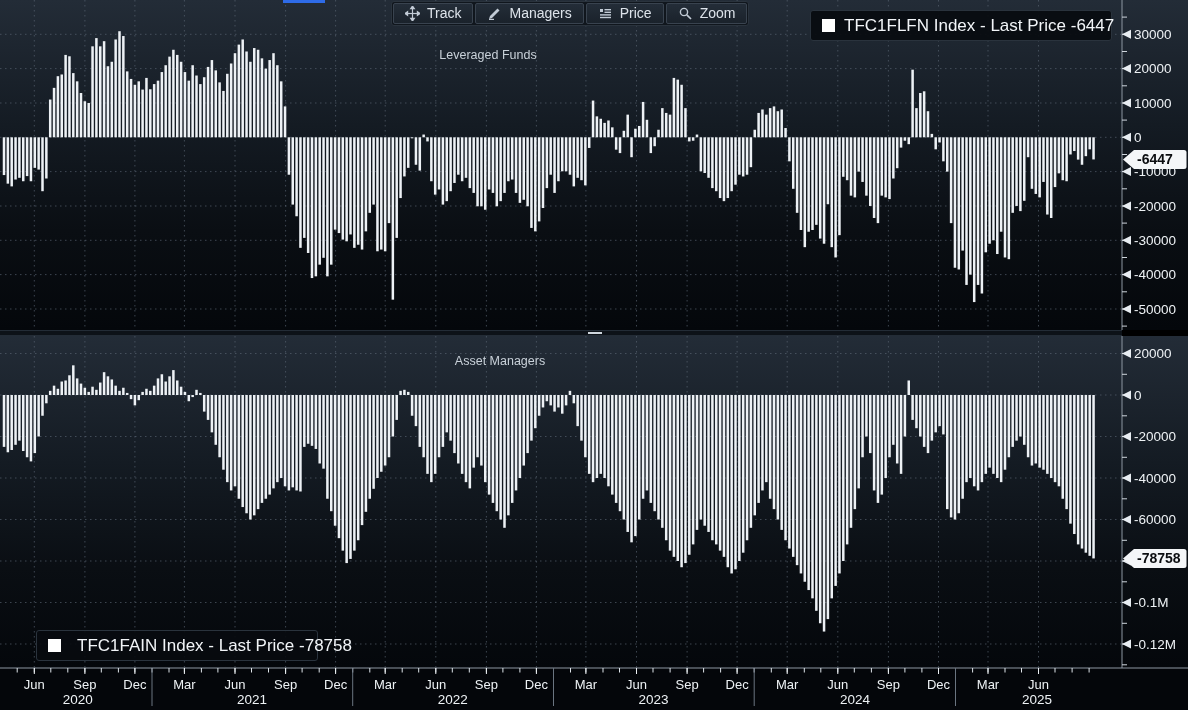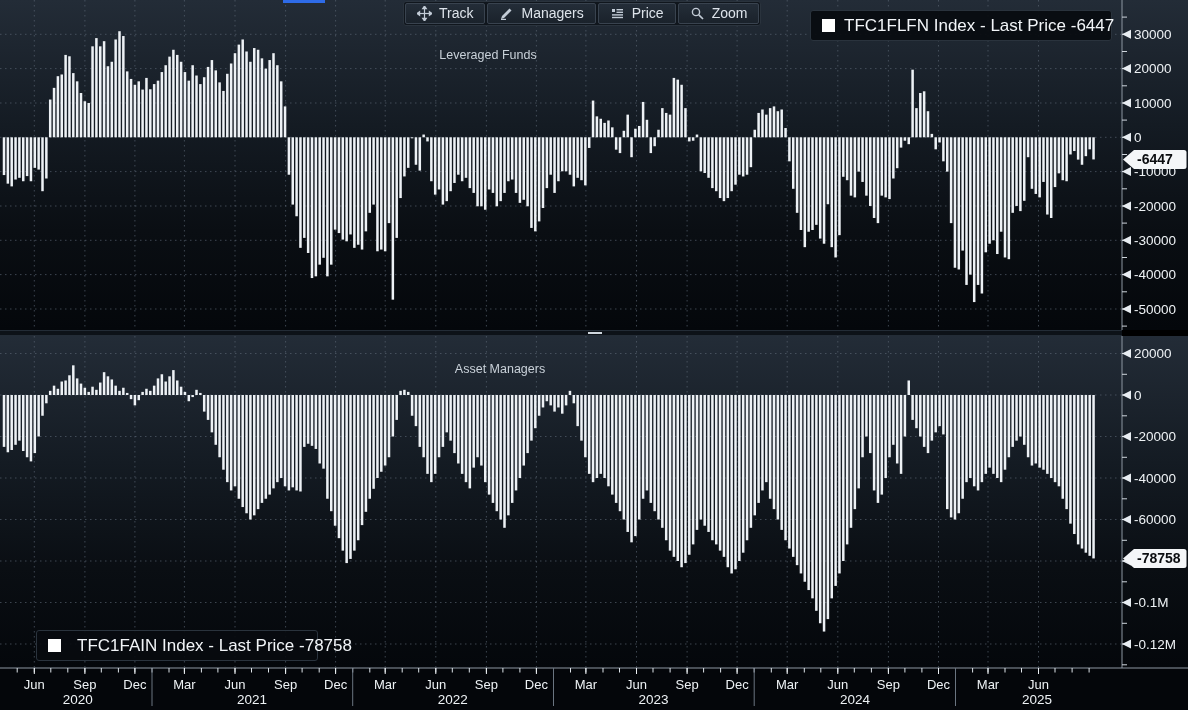--- a/index.html
+++ b/index.html
@@ -6,38 +6,38 @@
   body{width:1188px;height:710px;position:relative;overflow:hidden;
        font-family:"Liberation Sans",sans-serif;-webkit-font-smoothing:antialiased;}
   #chart-svg{position:absolute;left:0;top:0;}
   svg text{font-family:"Liberation Sans",sans-serif;}
   .grid{stroke:#5a6573;stroke-width:1;stroke-dasharray:1.5 3.5;opacity:.65;}
   .ylab{fill:#eef2f5;font-size:13.5px;}
   .taglab{fill:#0b0d10;font-size:14px;font-weight:bold;}
   .xlab{fill:#eef2f5;font-size:13px;}
   .year{font-size:13.5px;}
   
-  .toolbar{position:absolute;left:403px;top:1px;height:25px;display:flex;gap:2px;
+  .toolbar{position:absolute;left:391px;top:1px;height:25px;display:flex;gap:2px;
            background:#10161d;border:1px solid #2a333d;border-radius:3px;padding:1px;box-sizing:border-box;}
   .tb-btn{display:flex;align-items:center;gap:7px;padding:0 11px;cursor:pointer;
           background:linear-gradient(#242d38,#1a222b);border:1px solid #39434f;border-radius:2px;
           color:#dde3ea;font-size:14px;line-height:19px;}
   .tb-btn svg{display:block;}
   .blue-strip{position:absolute;left:283px;top:0;width:42px;height:3px;}
   
   .legend{position:absolute;height:31px;display:flex;align-items:center;gap:9px;padding:0 11px;
           background:rgba(8,11,15,.92);border:1px solid #2a333d;border-radius:3px;box-sizing:border-box;
           color:#f2f5f8;font-size:17px;white-space:nowrap;cursor:pointer;}
   .legend .swatch{width:13px;height:13px;background:#fff;flex:0 0 auto;}
   .legend-top{left:810px;top:10px;width:302px;}
   .legend-bottom{left:36px;top:630px;width:282px;gap:16px;}
   
   .panel-title{position:absolute;transform:translateX(-50%);color:#c9d1d9;font-size:12.5px;pointer-events:none;}
   #title-top{left:488px;top:48px;}
-  #title-bottom{left:500px;top:362px;}
+  #title-bottom{left:500px;top:354px;}
   
   .splitter{position:absolute;left:0;top:330px;width:1122px;height:6px;background:#0d1218;
             border-top:1px solid #232c36;border-bottom:1px solid #232c36;box-sizing:border-box;cursor:row-resize;}
   .splitter .grip{position:absolute;left:588px;top:1px;width:14px;height:2px;background:#cfd6dd;}
 </style>
 </head>
 <body>
 
 <svg id="chart-svg" width="1188" height="710" viewBox="0 0 1188 710">
     <defs>

